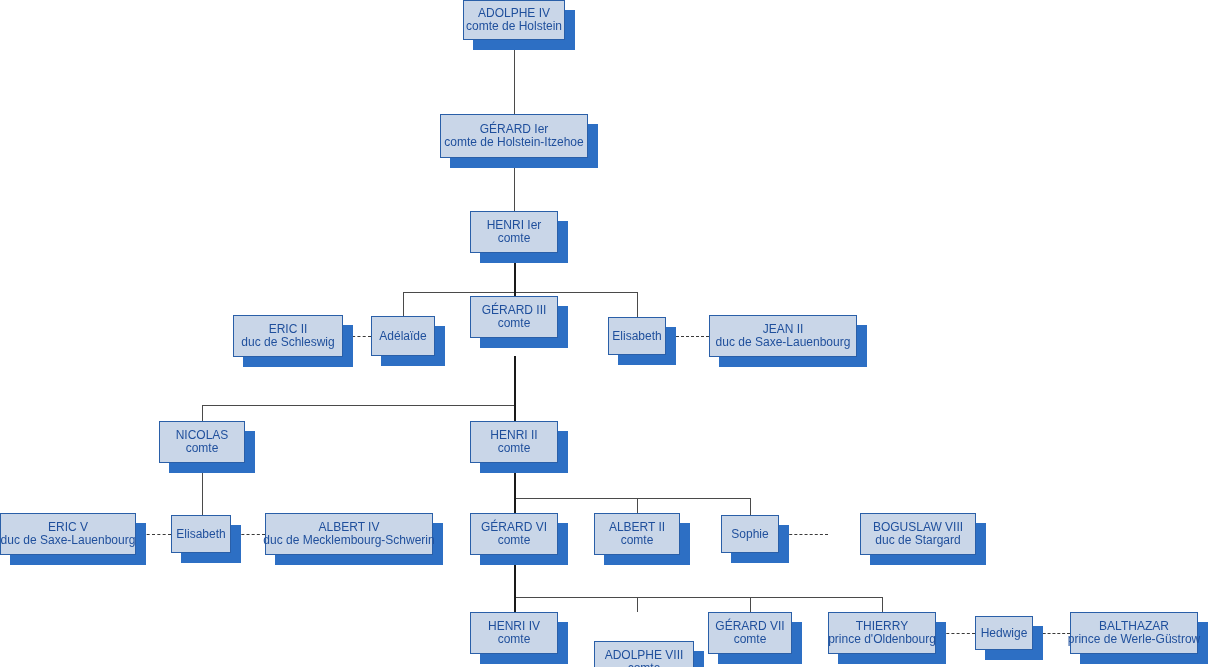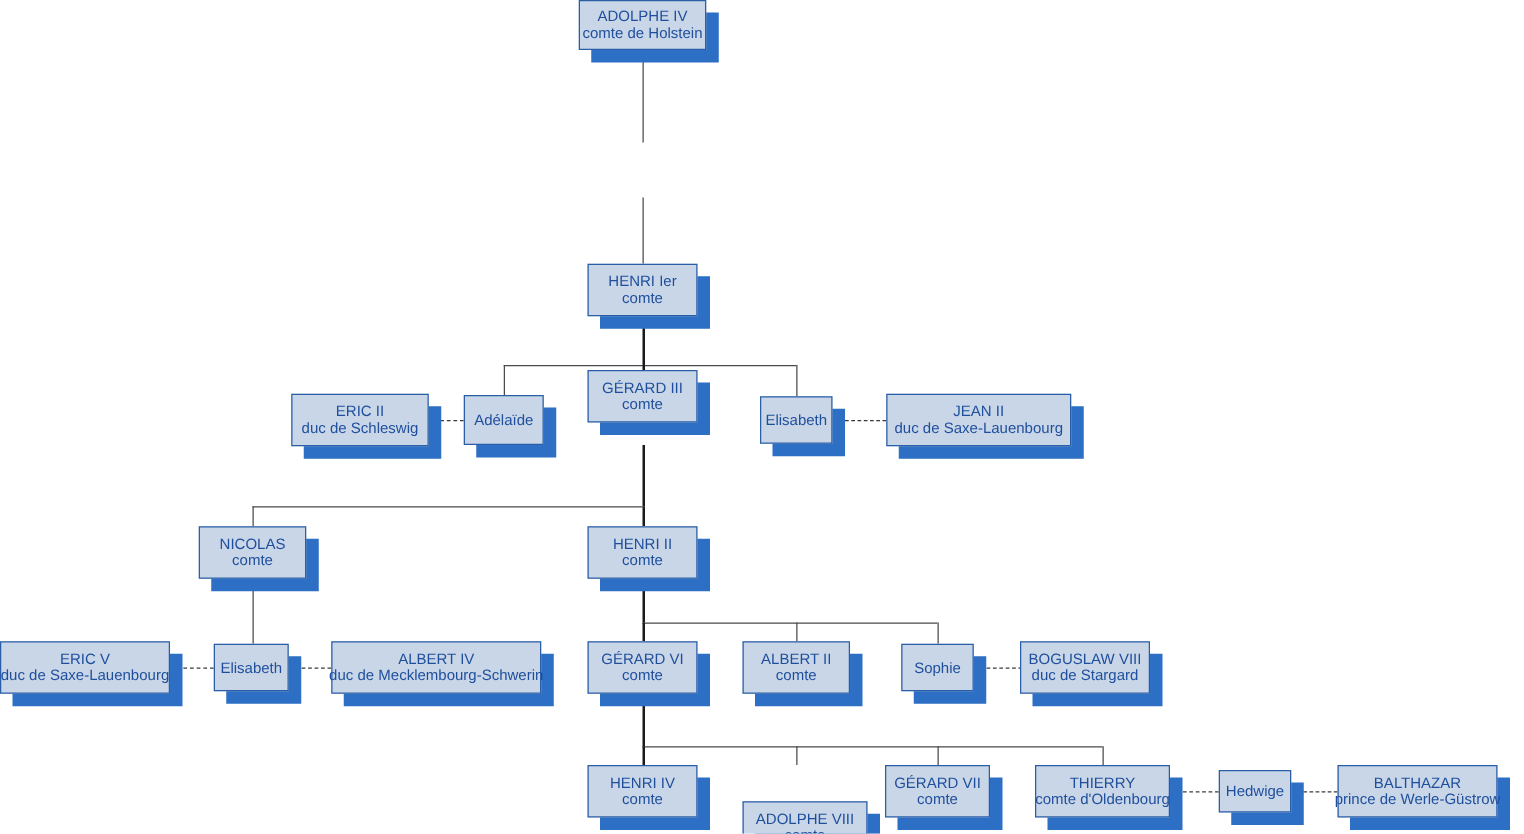--- a/index.html
+++ b/index.html
@@ -99,20 +99,27 @@
     <div class="dash" style="left: 779px; top: 534px; width: 49px;"></div>
     <div class="dash" style="left: 936px; top: 633px; width: 39px;"></div>
     <div class="dash" style="left: 1033px; top: 633px; width: 37px;"></div>
     <div class="node" style="left: 463px; top: 0px; width: 102px; height: 40px;">
       <div class="shadow"></div>
       <div class="box">
         <div class="l1">ADOLPHE IV</div>
         <div class="l2">comte de Holstein</div>
       </div>
     </div>
+    <div class="node" style="left: 440px; top: 114px; width: 148px; height: 44px;">
+      <div class="shadow"></div>
+      <div class="box">
+        <div class="l1">GÉRARD Ier</div>
+        <div class="l2">comte de Holstein-Itzehoe</div>
+      </div>
+    </div>
     <div class="node" style="left: 470px; top: 211px; width: 88px; height: 42px;">
       <div class="shadow"></div>
       <div class="box">
         <div class="l1">HENRI Ier</div>
         <div class="l2">comte</div>
       </div>
     </div>
     <div class="node" style="left: 221px; top: 315px; width: 110px; height: 42px; margin-left: 12px;">
       <div class="shadow"></div>
       <div class="box">
@@ -193,21 +200,21 @@
         <div class="l1">ALBERT II</div>
         <div class="l2">comte</div>
       </div>
     </div>
     <div class="node" style="left: 721px; top: 515px; width: 58px; height: 38px;">
       <div class="shadow"></div>
       <div class="box">
         <div class="l1">Sophie</div>
       </div>
     </div>
-    <div class="node" style="left: 816px; top: 513px; width: 104px; height: 42px;">
+    <div class="node" style="left: 860px; top: 513px; width: 116px; height: 42px;">
       <div class="shadow"></div>
       <div class="box">
         <div class="l1">BOGUSLAW VIII</div>
         <div class="l2">duc de Stargard</div>
       </div>
     </div>
     <div class="node" style="left: 470px; top: 612px; width: 88px; height: 42px;">
       <div class="shadow"></div>
       <div class="box">
         <div class="l1">HENRI IV</div>
@@ -225,21 +232,21 @@
       <div class="shadow"></div>
       <div class="box">
         <div class="l1">GÉRARD VII</div>
         <div class="l2">comte</div>
       </div>
     </div>
     <div class="node" style="left: 828px; top: 612px; width: 108px; height: 42px;">
       <div class="shadow"></div>
       <div class="box">
         <div class="l1">THIERRY</div>
-        <div class="l2">comte d'Oldenbourg</div>
+        <div class="l2">prince d'Oldenbourg</div>
       </div>
     </div>
     <div class="node" style="left: 975px; top: 616px; width: 58px; height: 34px;">
       <div class="shadow"></div>
       <div class="box">
         <div class="l1">Hedwige</div>
       </div>
     </div>
     <div class="node" style="left: 1070px; top: 612px; width: 128px; height: 42px;">
       <div class="shadow"></div>

